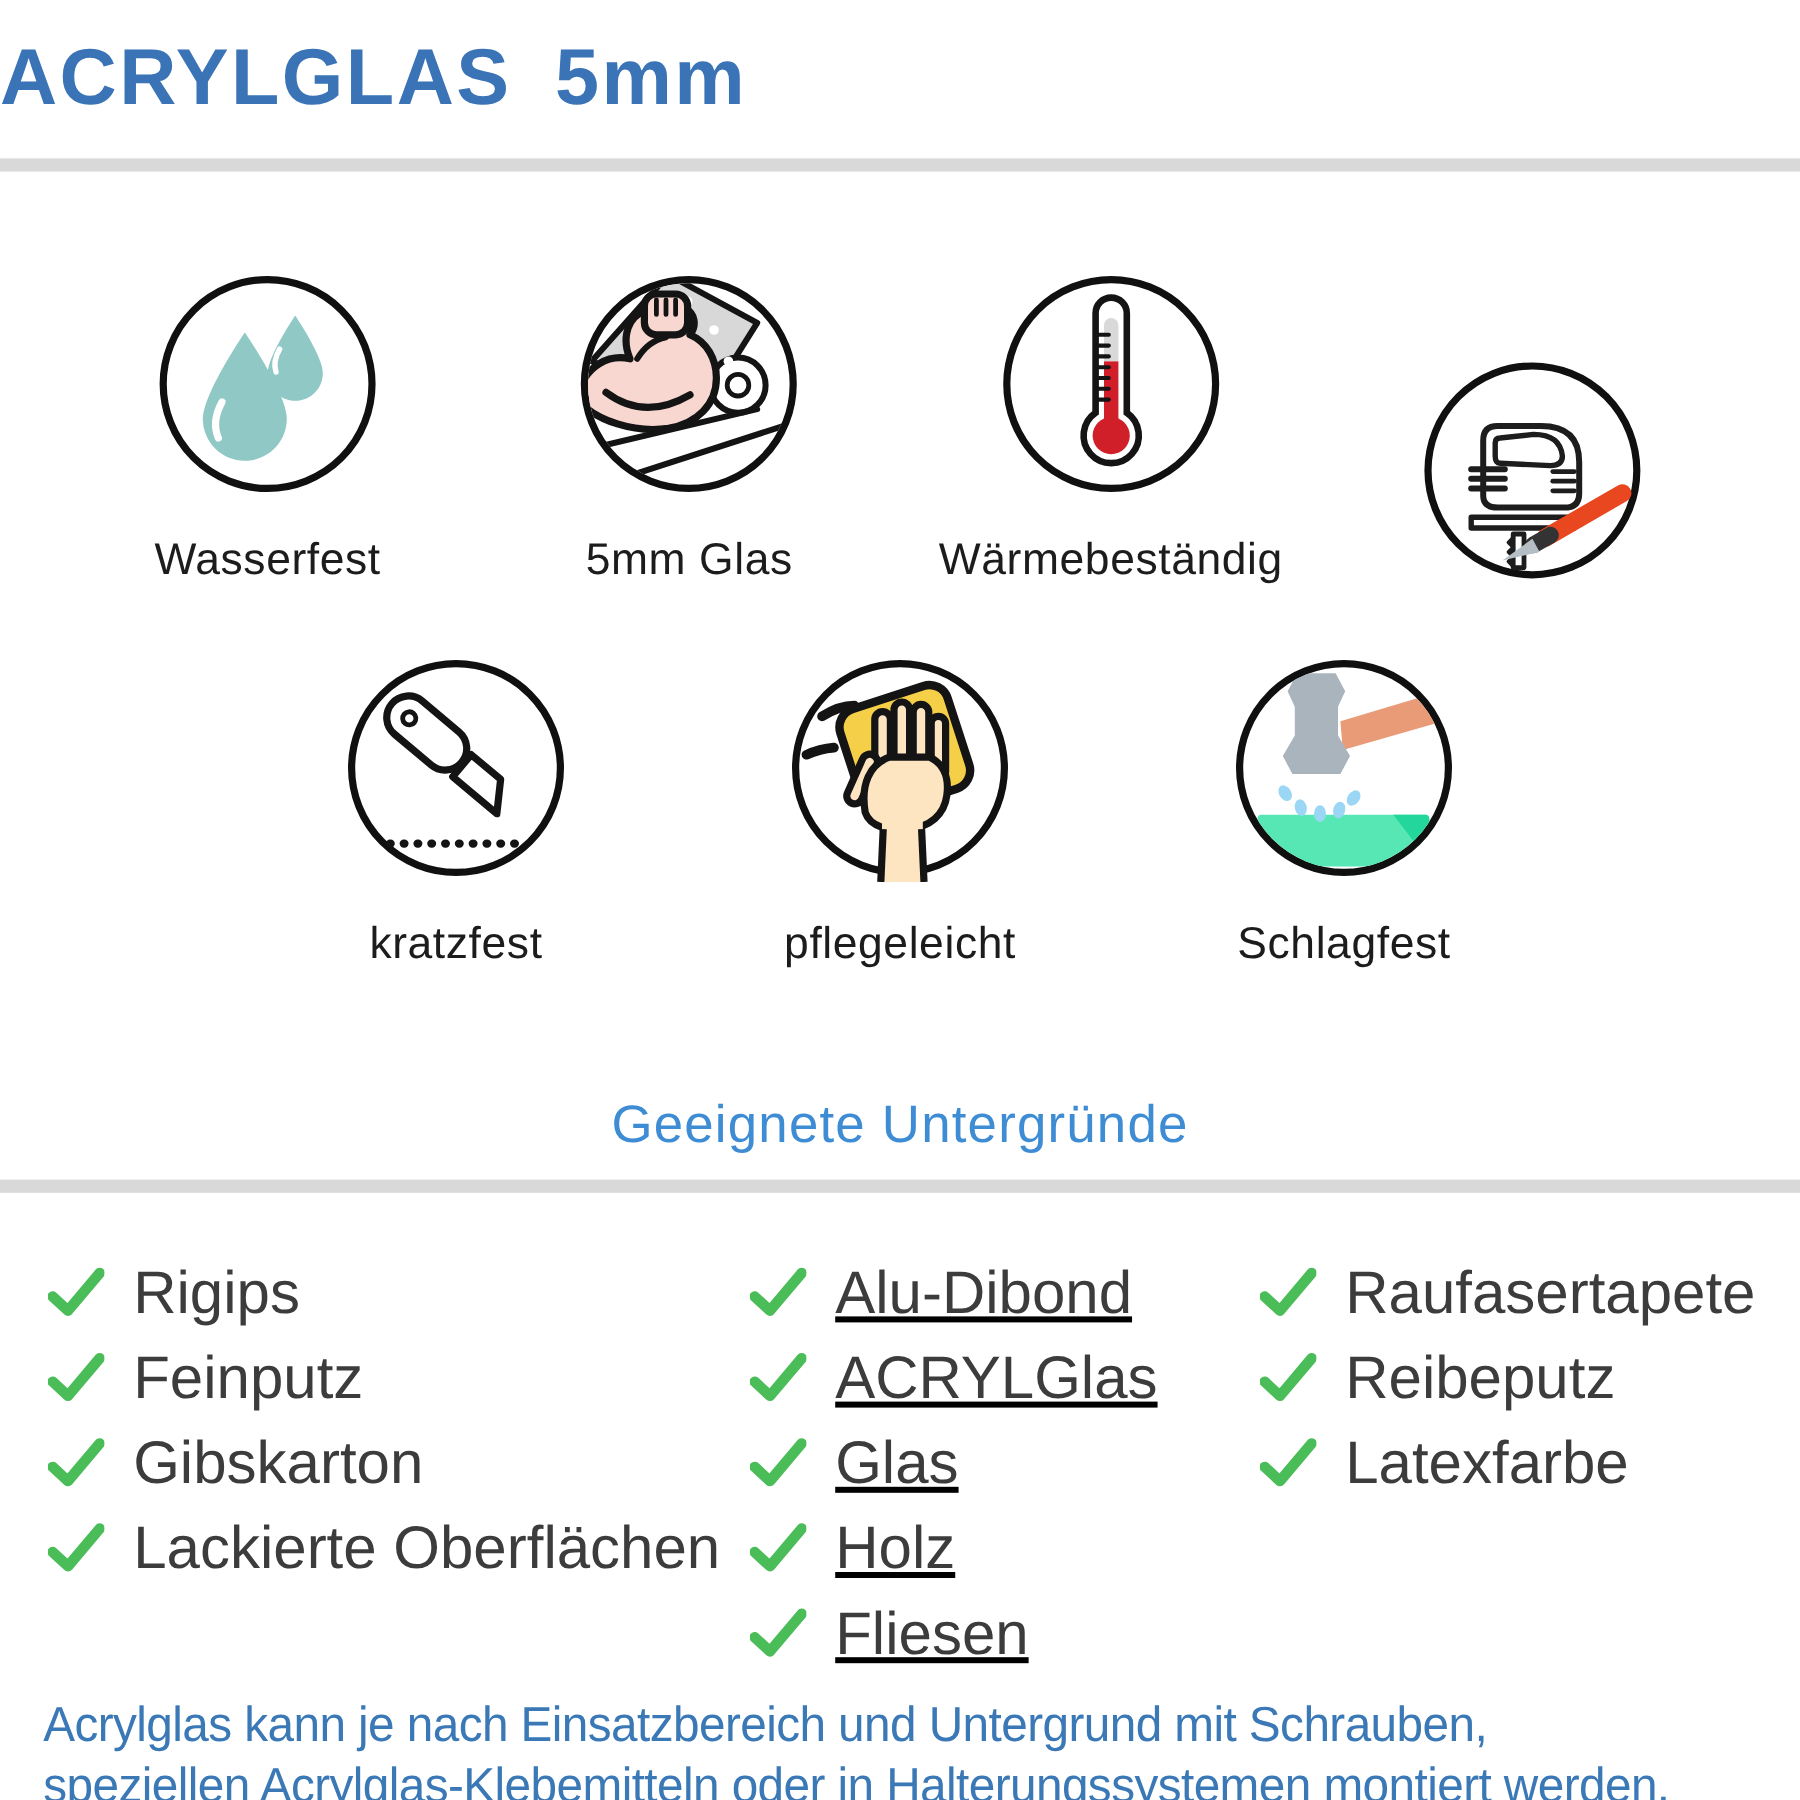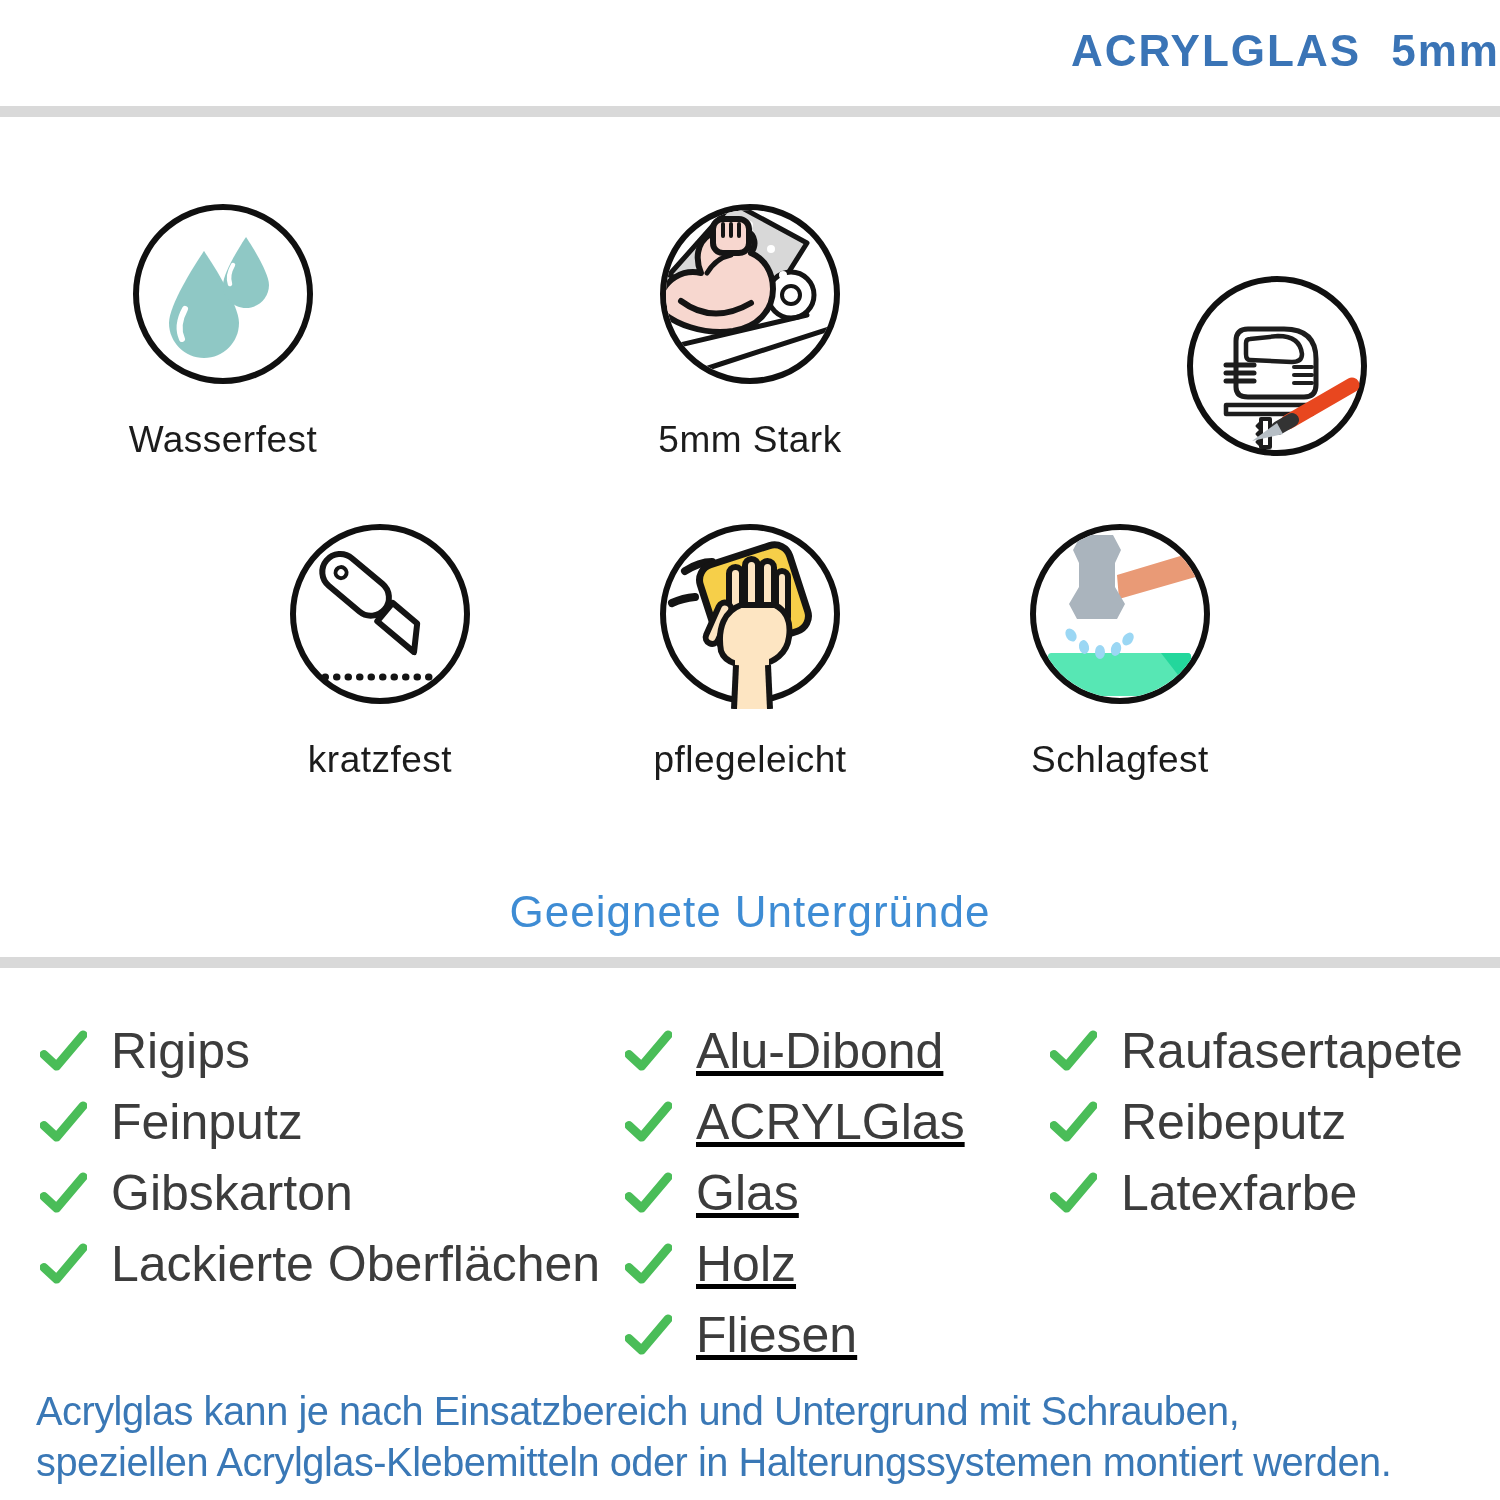--- a/index.html
+++ b/index.html
@@ -2,24 +2,23 @@
 <html><head>
 <meta charset="utf-8">
 <style>
   html,body{margin:0;padding:0;}
   body{
     width:1500px;height:1500px;overflow:hidden;background:#ffffff;
     font-family:"Liberation Sans","DejaVu Sans",sans-serif;
     -webkit-font-smoothing:antialiased;
   }
   .page-title{
-    padding-top:26px;text-align:right;
-    font-size:44px;font-weight:600;letter-spacing:2px;word-spacing:16px;
+    padding-top:26px;text-align:left;
+    font-size:66px;font-weight:600;letter-spacing:2px;word-spacing:16px;
     color:#3a74b6;
-    padding-left:32px;
   }
   .divider{height:11px;background:#d9d9d9;width:100%;}
   .divider.top{margin-top:30px;}
   .divider.mid{margin-top:20px;}
 
   .features-row1{
     display:flex;justify-content:space-between;
     padding:0 58px;margin-top:82px;
   }
   .features-row1 .card{flex:0 0 330px;justify-content:flex-end;}
@@ -104,23 +103,44 @@
           <path d="M8,150 L152,116" stroke="#141414" stroke-width="5" stroke-linecap="round"></path>
           <path d="M44,172 L180,128" stroke="#141414" stroke-width="5" stroke-linecap="round"></path>
           <path d="M4,100 C10,80 28,70 46,74 C40,60 42,44 54,36 C62,29 72,26 80,28 L92,32 C100,36 102,46 96,54 C110,60 118,74 118,90 C118,112 102,128 78,132 C50,136 18,126 2,108 Z" fill="#f7d7cf" stroke="#141414" stroke-width="6" stroke-linejoin="round"></path>
           <path d="M52,74 C58,64 66,58 76,56" stroke="#141414" stroke-width="5" fill="none" stroke-linecap="round"></path>
           <path d="M26,102 Q58,126 96,104" stroke="#141414" stroke-width="6" fill="none" stroke-linecap="round"></path>
           <rect x="58" y="20" width="36" height="34" rx="10" fill="#f7d7cf" stroke="#141414" stroke-width="6"></rect>
           <path d="M68,25 v12 M76,25 v12 M84,25 v12" stroke="#141414" stroke-width="4" stroke-linecap="round"></path>
         </g>
       </svg>
     </div>
-    <div class="card-label">5mm Stark</div>
-  </div>
-
+    <div class="card-label">5mm Glas</div>
+  </div>
+
+  <div class="card">
+    <div class="circle-icon">
+      <svg viewBox="0 0 190 190">
+        <circle cx="95" cy="95" r="87" fill="#fff" stroke="#101010" stroke-width="6"></circle>
+        <path d="M82,36 a13,13 0 0 1 26,0 V119 a23,23 0 1 1 -26,0 Z" fill="#ffffff" stroke="#141414" stroke-width="5.5"></path>
+        <circle cx="95" cy="138" r="15.5" fill="#d01f28"></circle>
+        <rect x="89" y="76" width="12" height="54" fill="#d01f28"></rect>
+        <path d="M89,46 a6,6 0 0 1 12,0 V76 H89 Z" fill="#d9d9d9"></path>
+        <g stroke="#141414" stroke-width="3.4" stroke-linecap="round">
+          <line x1="84" y1="54" x2="93" y2="54"></line>
+          <line x1="84" y1="63" x2="93" y2="63"></line>
+          <line x1="84" y1="72" x2="93" y2="72"></line>
+          <line x1="84" y1="81" x2="93" y2="81"></line>
+          <line x1="84" y1="90" x2="93" y2="90"></line>
+          <line x1="84" y1="99" x2="93" y2="99"></line>
+          <line x1="84" y1="108" x2="93" y2="108"></line>
+        </g>
+      </svg>
+    </div>
+    <div class="card-label">Wärmebeständig</div>
+  </div>
 
   <div class="card">
     <div class="circle-icon">
       <svg viewBox="0 0 190 190">
         <circle cx="95" cy="95" r="87" fill="#fff" stroke="#101010" stroke-width="6"></circle>
         <g stroke="#1d1d1d" fill="none" stroke-linejoin="round" stroke-linecap="round">
           <path stroke-width="5" d="M54,116 L54,70 Q54,58 66,58 L102,58 Q134,58 134,88 L134,114 Q134,126 122,126 L66,126 Q54,126 54,116 Z"></path>
           <path stroke-width="4.5" d="M68,68 L96,65 Q118,65 120,83 Q120,91 110,91 L68,89 Q64,89 64,83 L64,72 Q64,68 68,68 Z"></path>
           <line x1="44" y1="94" x2="72" y2="94" stroke-width="5"></line>
           <line x1="44" y1="102" x2="72" y2="102" stroke-width="5"></line>

